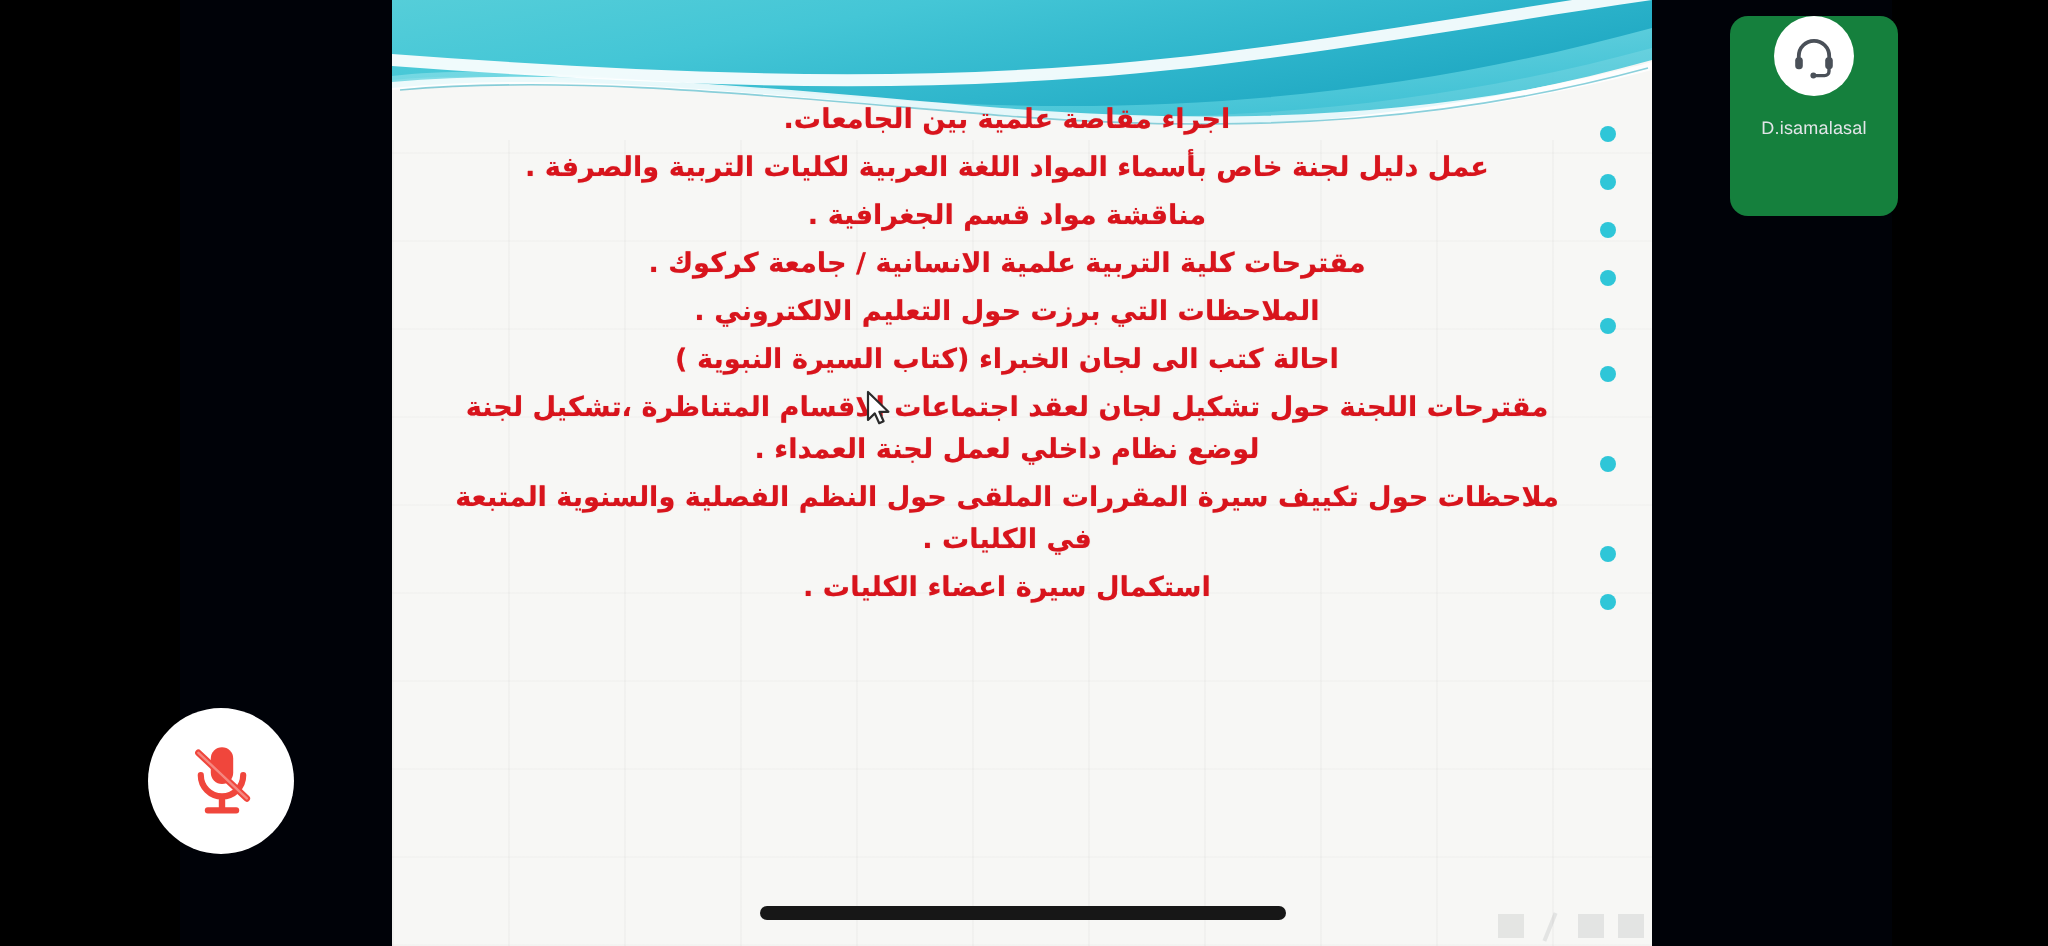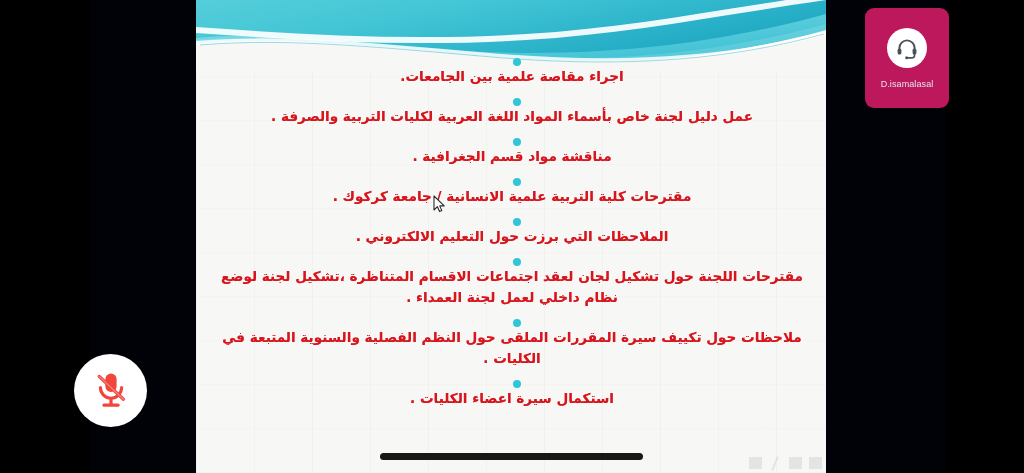--- a/index.html
+++ b/index.html
@@ -78,22 +78,22 @@
     left: 0;
     top: 50px;
     width: 630px;
     padding: 0 18px 0 20px;
     box-sizing: border-box;
     direction: rtl;
     text-align: right;
   }
   .bullet-item {
     display: flex;
-    flex-direction: column;
-    align-items: center;
+    flex-direction: row;
+    align-items: flex-end;
     justify-content: flex-start;
     margin-bottom: 3px;
   }
   .bullet-dot {
     flex: 0 0 auto;
     width: 8px;
     height: 8px;
     border-radius: 50%;
     background: #2fc6d8;
     margin-top: 8px;
@@ -159,26 +159,26 @@
     pointer-events: none;
   }
 
   
   #participant-tile {
     position: absolute;
     left: 865px;
     top: 8px;
     width: 84px;
     height: 100px;
-    background: #be185d;
+    background: #15803d;
     border-radius: 9px;
     display: flex;
     flex-direction: column;
     align-items: center;
-    justify-content: center;
+    justify-content: flex-start;
   }
   #participant-avatar {
     width: 40px;
     height: 40px;
     border-radius: 50%;
     background: #ffffff;
     display: flex;
     align-items: center;
     justify-content: center;
     margin-bottom: 11px;
@@ -267,20 +267,24 @@
       <div class="bullet-item">
         <span class="bullet-dot"></span>
         <span class="bullet-text">مقترحات كلية التربية علمية الانسانية / جامعة كركوك .</span>
       </div>
       <div class="bullet-item">
         <span class="bullet-dot"></span>
         <span class="bullet-text">الملاحظات التي برزت حول التعليم الالكتروني .</span>
       </div>
       <div class="bullet-item">
         <span class="bullet-dot"></span>
+        <span class="bullet-text">احالة كتب الى لجان الخبراء (كتاب السيرة النبوية )</span>
+      </div>
+      <div class="bullet-item">
+        <span class="bullet-dot"></span>
         <span class="bullet-text">مقترحات اللجنة حول تشكيل لجان لعقد اجتماعات الاقسام المتناظرة ،تشكيل لجنة لوضع نظام داخلي لعمل لجنة العمداء .</span>
       </div>
       <div class="bullet-item">
         <span class="bullet-dot"></span>
         <span class="bullet-text">ملاحظات حول تكييف سيرة المقررات الملقى حول النظم الفصلية والسنوية المتبعة في الكليات .</span>
       </div>
       <div class="bullet-item">
         <span class="bullet-dot"></span>
         <span class="bullet-text">استكمال سيرة اعضاء الكليات .</span>
       </div>

